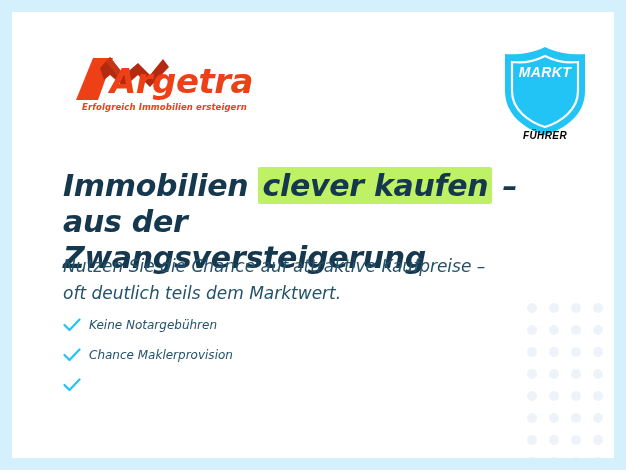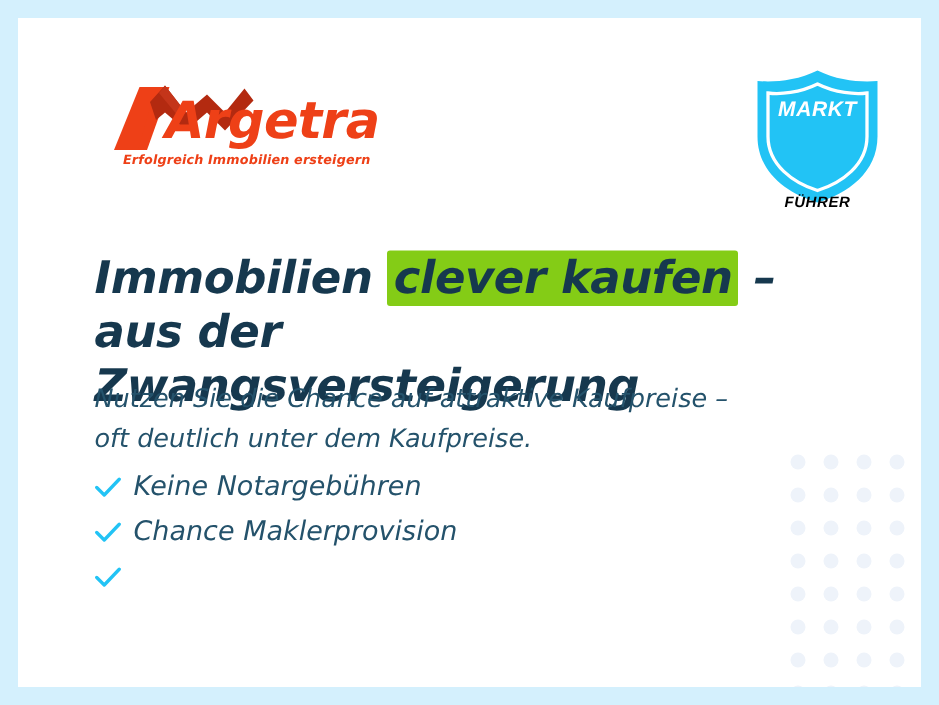--- a/index.html
+++ b/index.html
@@ -146,21 +146,21 @@
     top: 136px;
     width: 480px;
     color: #16384e;
     font-size: 30px;
     font-weight: bold;
     line-height: 36px;
     letter-spacing: -0.3px;
     font-family: "DejaVu Sans", sans-serif;
   }
   .headline .hl-mark {
-    background: #84cc16;
+    background: #bef264;
     padding: 1px 4px;
     border-radius: 2px;
   }
 
   
   .subhead {
     position: absolute;
     left: 51px;
     top: 224px;
     width: 500px;
@@ -184,21 +184,21 @@
   }
   .bullet-check {
     width: 26px;
     flex: 0 0 26px;
     display: flex;
     align-items: center;
   }
   .bullet-check svg { display: block; }
   .bullet-label {
     color: #24526b;
-    font-size: 18px;
+    font-size: 12px;
     line-height: 20px;
     font-family: "DejaVu Sans", sans-serif;
     white-space: nowrap;
   }
 </style>
 </head>
 <body>
 
 <div class="card">
 
@@ -276,21 +276,21 @@
 
   <h1 class="headline">
     <span><span>Immobilien </span><span class="hl-mark">clever kaufen</span><span> –</span></span>
     <br>
     <span>aus der Zwangsversteigerung</span>
   </h1>
 
   <p class="subhead">
     <span>Nutzen Sie die Chance auf attraktive Kaufpreise –</span>
     <br>
-    <span>oft deutlich unter dem Kaufpreise.</span>
+    <span>oft deutlich teils dem Marktwert.</span>
   </p>
 
   <ul class="bullets" style="list-style:none;margin:0;padding:0;">
     <li class="bullet">
       <span class="bullet-check">
         <svg width="18" height="14" viewBox="0 0 18 14" xmlns="http://www.w3.org/2000/svg">
           <polyline points="1.5,7 6.5,12 16.5,1.5" fill="none" stroke="#22c3f5" stroke-width="2.2" stroke-linecap="round" stroke-linejoin="round"></polyline>
         </svg>
       </span>
       <span class="bullet-label">Keine Notargebühren</span>

